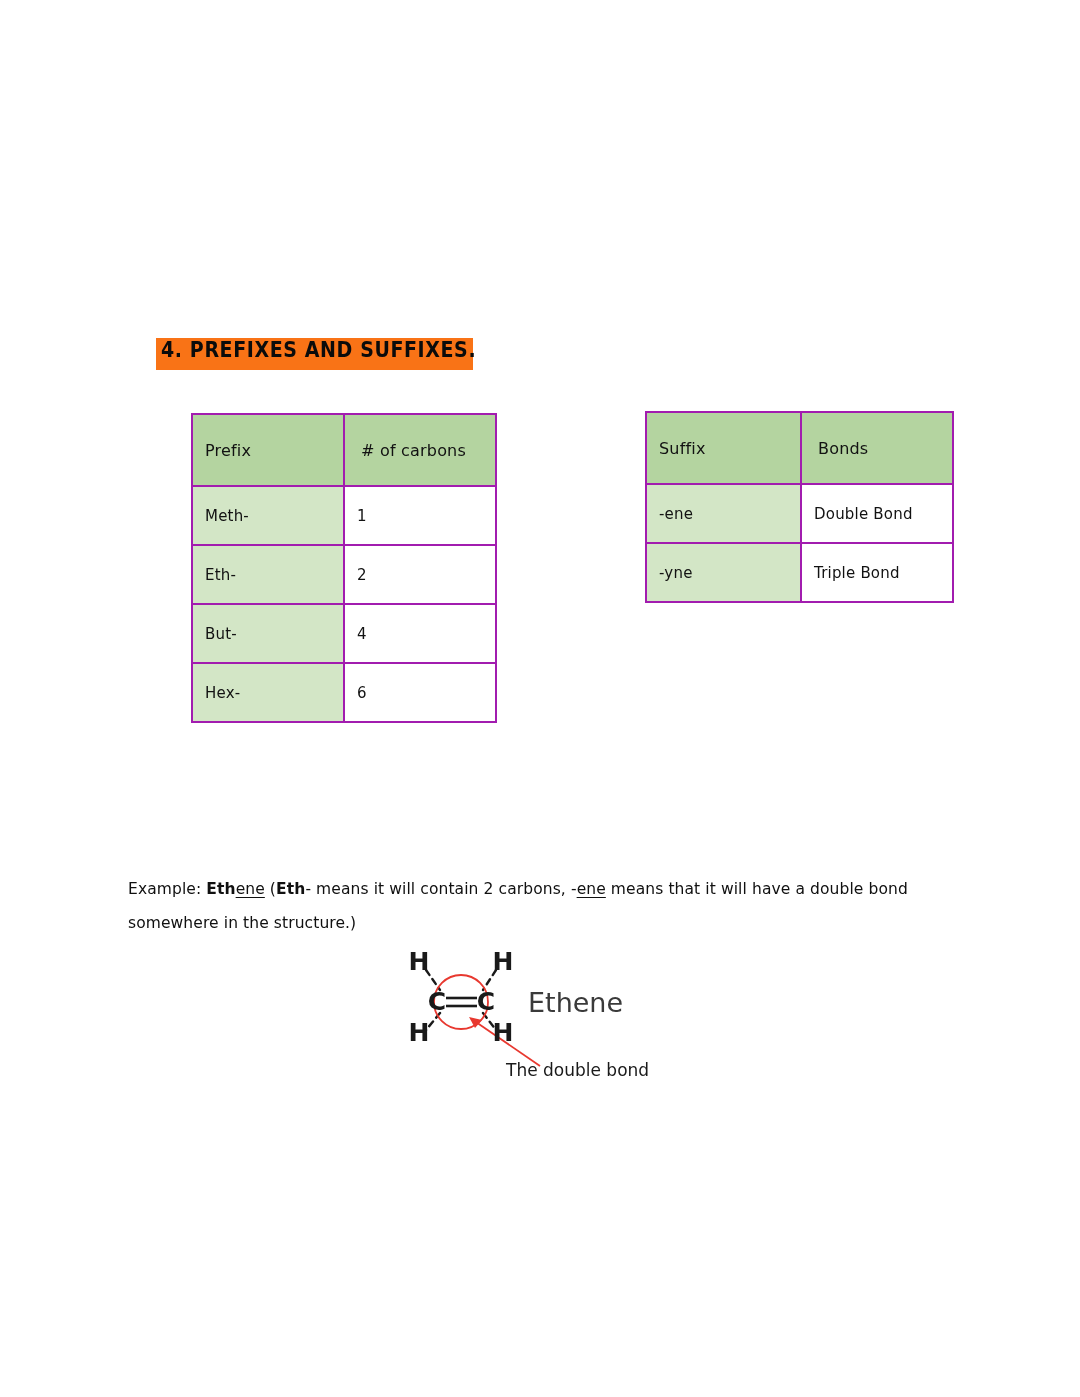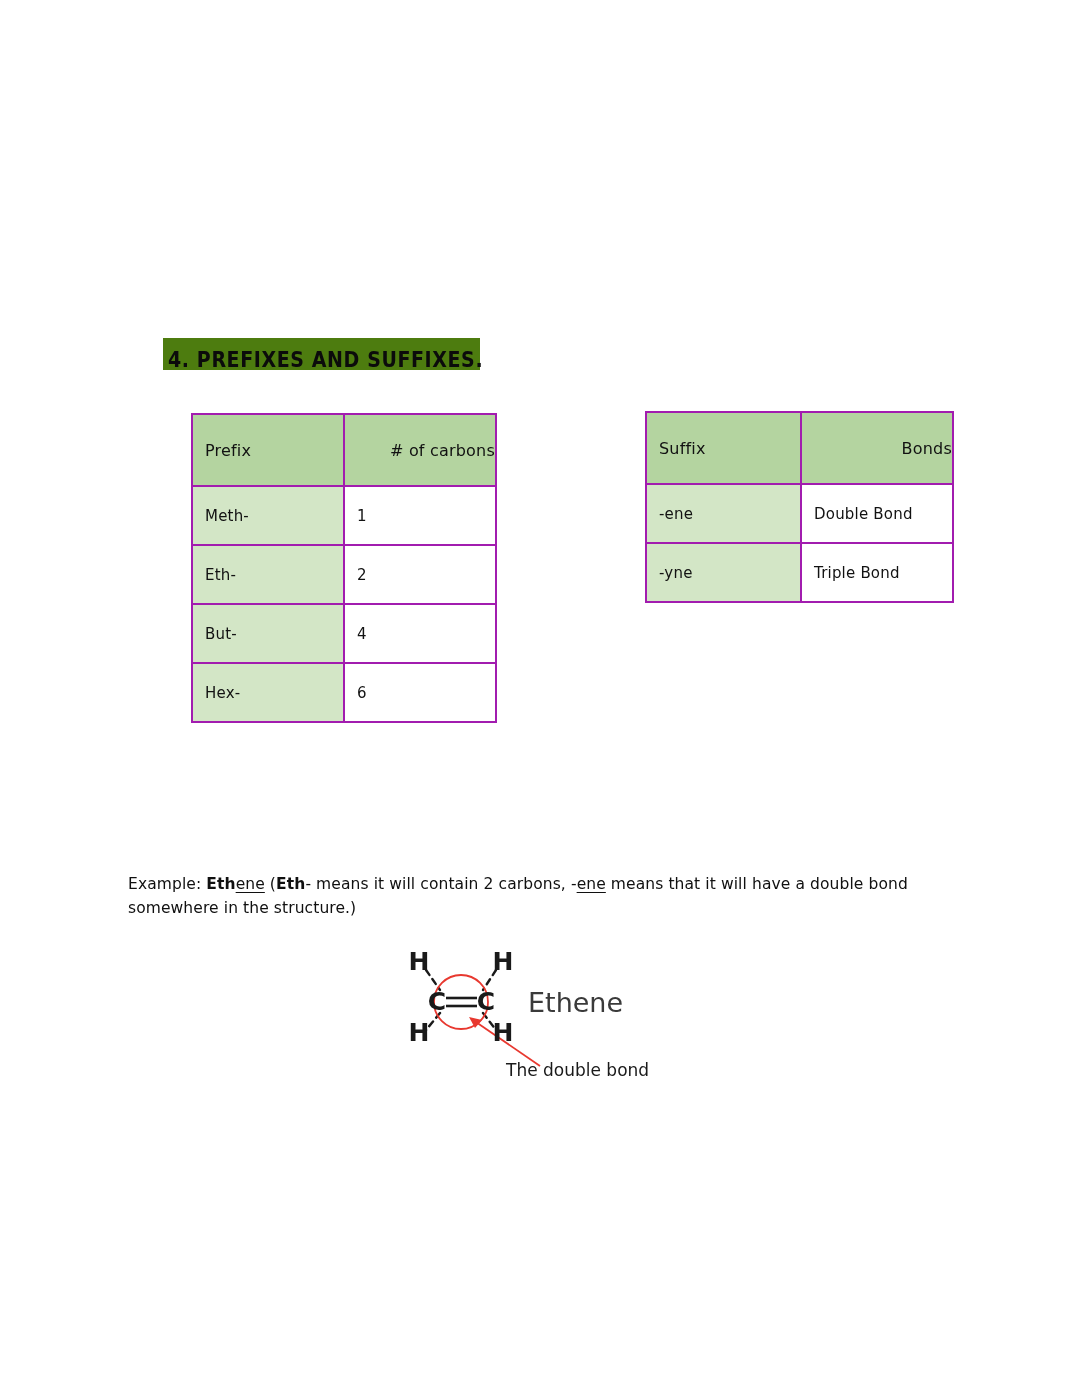--- a/index.html
+++ b/index.html
@@ -12,27 +12,27 @@
     height: 1397px;
     position: relative;
     font-family: "DejaVu Sans", sans-serif;
     color: #111111;
     overflow: hidden;
   }
 
   
   #section-heading {
     position: absolute;
-    left: 163px;
+    left: 156px;
     top: 338px;
     width: 317px;
     height: 32px;
-    background: #4d7c0f;
+    background: #f97316;
     display: flex;
-    align-items: flex-end;
+    align-items: flex-start;
   }
   #section-heading .heading-text {
     font-family: "DejaVu Sans", sans-serif;
     font-size: 19px;
     font-weight: bold;
     letter-spacing: 0.6px;
     color: #0b0b0b;
     padding-left: 5px;
     white-space: nowrap;
     transform: scaleY(1.12);
@@ -62,40 +62,39 @@
   .hw-table .label-cell {
     background: #d3e6c6;
     height: 57px;
   }
   .hw-table .value-cell {
     background: #ffffff;
     height: 57px;
   }
   .hw-table .indent-hdr {
     padding-left: 16px;
-    text-align: right;
   }
 
   #prefix-table { left: 191px; top: 413px; width: 304px; }
   #prefix-table col.c1 { width: 152px; }
   #prefix-table col.c2 { width: 152px; }
 
   #suffix-table { left: 645px; top: 411px; width: 307px; }
   #suffix-table col.c1 { width: 155px; }
   #suffix-table col.c2 { width: 152px; }
 
   
   #example-block {
     position: absolute;
     left: 128px;
     top: 872px;
     width: 815px;
     font-family: "DejaVu Sans", sans-serif;
     font-size: 15.5px;
-    line-height: 24px;
+    line-height: 34px;
     color: #101010;
     letter-spacing: 0.1px;
   }
   #example-block b { font-weight: bold; }
   #example-block u { text-decoration: underline; text-underline-offset: 3px; }
 
   
   #molecule-figure {
     position: absolute;
     left: 395px;

